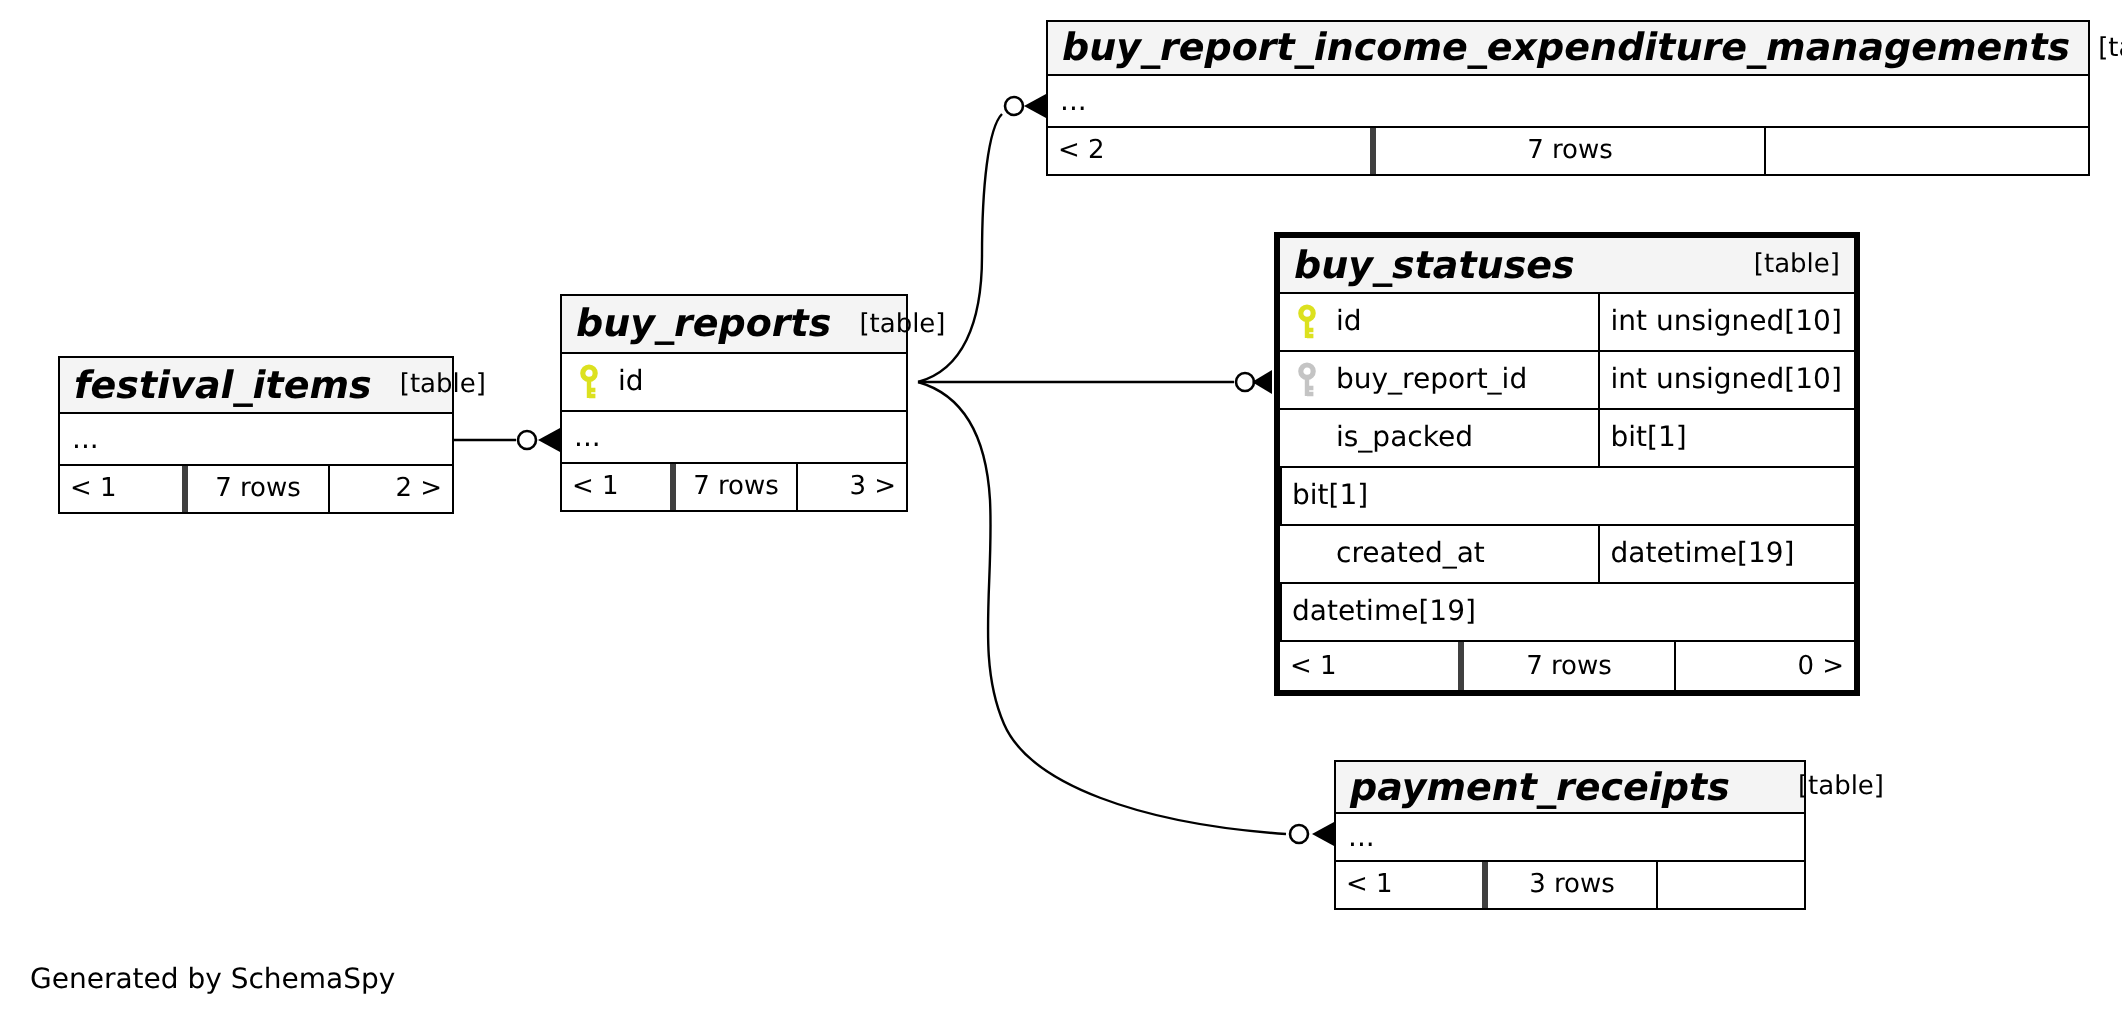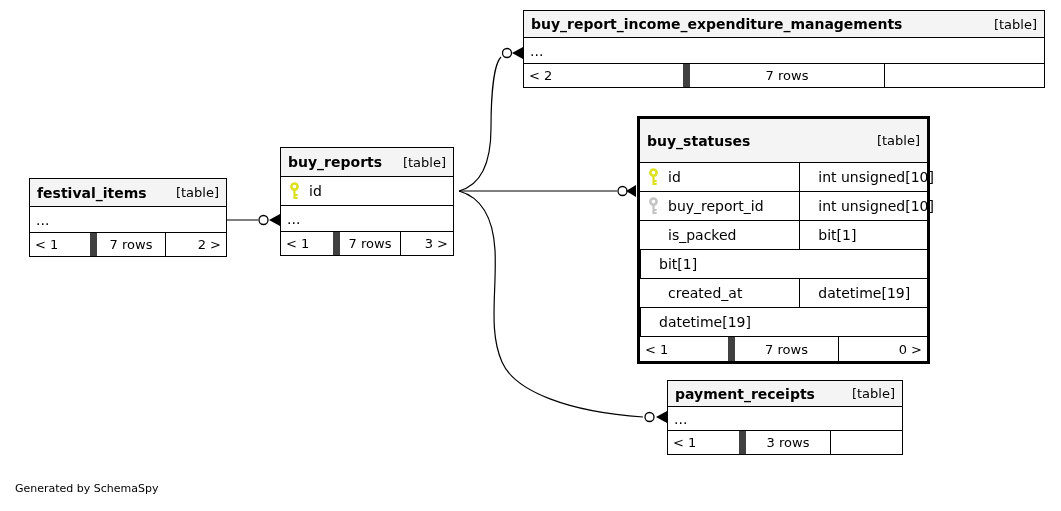--- a/index.html
+++ b/index.html
@@ -5,48 +5,48 @@
   html,body{margin:0;padding:0;background:#ffffff;}
   .canvas{
     position:relative;width:1061px;height:511px;background:#ffffff;overflow:hidden;
     font-family:"DejaVu Sans","Liberation Sans",sans-serif;color:#000;
   }
   .wires{position:absolute;left:0;top:0;width:1061px;height:511px;z-index:1;}
   .tbl{position:absolute;background:#ffffff;border:1px solid #000;z-index:2;box-sizing:border-box;font-size:14px;}
   .tbl.emph{border-width:3px;}
   .hdr{display:flex;justify-content:space-between;align-items:center;background:#f4f4f4;
        border-bottom:1px solid #000;padding:0 7px;box-sizing:border-box;}
-  .tname{font-weight:bold;font-size:14px;white-space:nowrap;}
+  .tname{font-weight:bold;font-size:19px;white-space:nowrap;font-style:italic;}
   .ttag{font-size:13px;margin-left:14px;white-space:nowrap;}
   .row{display:flex;align-items:center;box-sizing:border-box;border-bottom:1px solid #000;}
   .row:last-child{border-bottom:none;}
   .ell{padding-left:6px;}
   .colrow{padding-left:8px;}
   .keyslot{width:20px;display:flex;align-items:center;flex:0 0 20px;}
   .cname{white-space:nowrap;}
   .typecell{border-left:1px solid #000;align-self:stretch;display:flex;align-items:center;
-            padding-left:18px;box-sizing:border-box;white-space:nowrap;}
+            padding-left:5px;box-sizing:border-box;white-space:nowrap;}
   .namecell{display:flex;align-items:center;flex:0 0 55.5%;align-self:stretch;padding-left:8px;box-sizing:border-box;}
   .foot{display:flex;align-items:stretch;font-size:13px;}
   .fcell{display:flex;align-items:center;box-sizing:border-box;}
   .fl{flex:1;padding-left:5px;justify-content:flex-start;}
-  .fc{flex:1.25;border-left:7px solid #404040;border-right:1px solid #000;justify-content:center;}
+  .fc{flex:1.25;border-left:3px solid #404040;border-right:1px solid #000;justify-content:center;}
   .fr{flex:1;padding-right:5px;justify-content:flex-end;}
-  .credit{position:absolute;left:15px;top:482px;font-size:11px;z-index:2;
+  .credit{position:absolute;left:15px;top:482px;font-size:14px;z-index:2;
           font-family:"DejaVu Sans","Liberation Sans",sans-serif;}
   
   #t-festival{left:14px;top:178px;width:198px;margin-left:15px;}
   #t-festival .hdr{height:28px;} #t-festival .ell{height:26px;} #t-festival .foot{height:23px;}
   #t-buyreports{left:280px;top:147px;width:174px;}
   #t-buyreports .hdr{height:29px;} #t-buyreports .colrow{height:29px;}
   #t-buyreports .ell{height:26px;} #t-buyreports .foot{height:23px;}
   #t-briem{left:523px;top:10px;width:522px;}
   #t-briem .hdr{height:27px;} #t-briem .ell{height:26px;} #t-briem .foot{height:23px;}
   #t-buystatuses{left:637px;top:116px;width:293px;}
-  #t-buystatuses .hdr{height:44px;} #t-buystatuses .colrow{height:29px;padding-left:0;}
+  #t-buystatuses .hdr{height:28px;} #t-buystatuses .colrow{height:29px;padding-left:0;}
   #t-buystatuses .foot{height:24px;}
   #t-payment{left:667px;top:380px;width:236px;}
   #t-payment .hdr{height:26px;gap:20px;} #t-payment .ell{height:24px;} #t-payment .foot{height:23px;}
   .keysvg{display:block;}
 </style>
 </head>
 <body>
 
 <div class="canvas">
 

